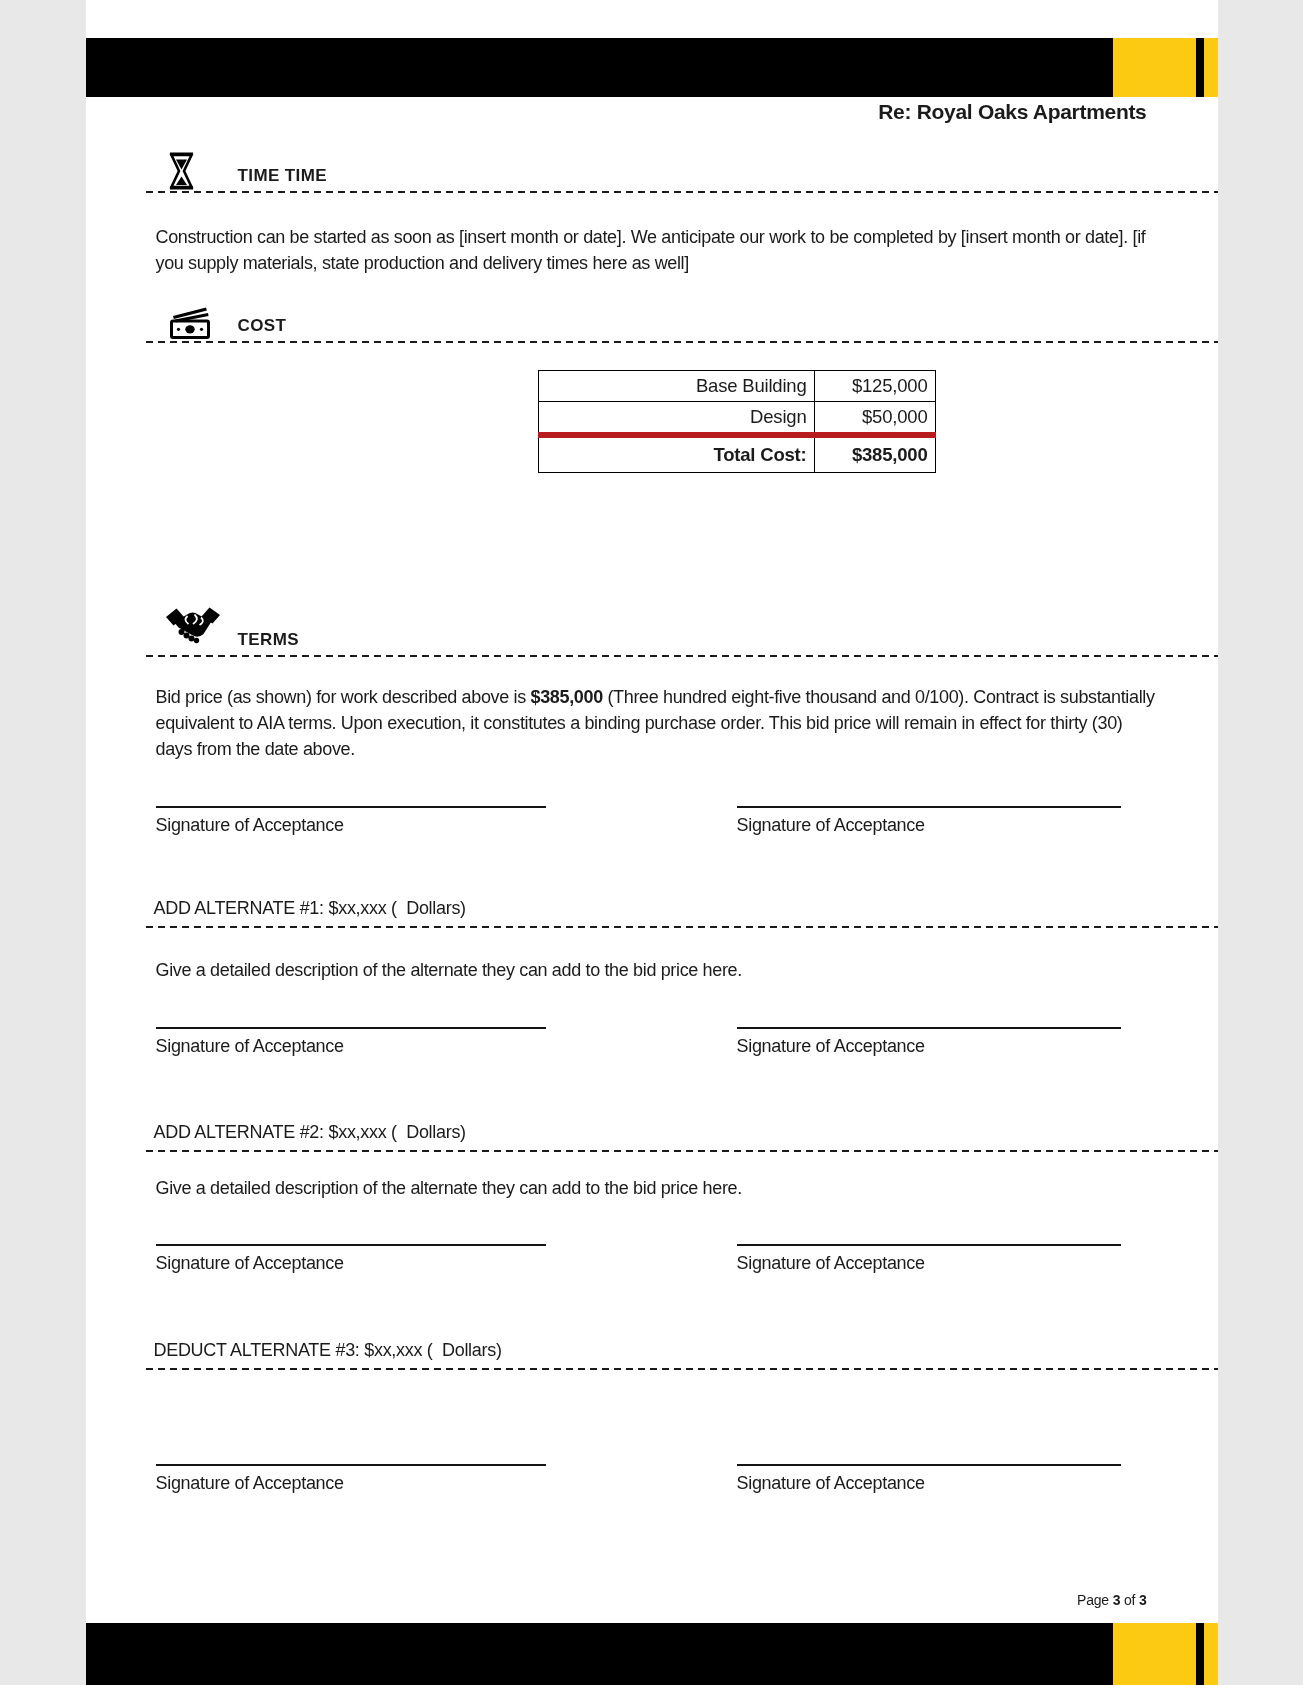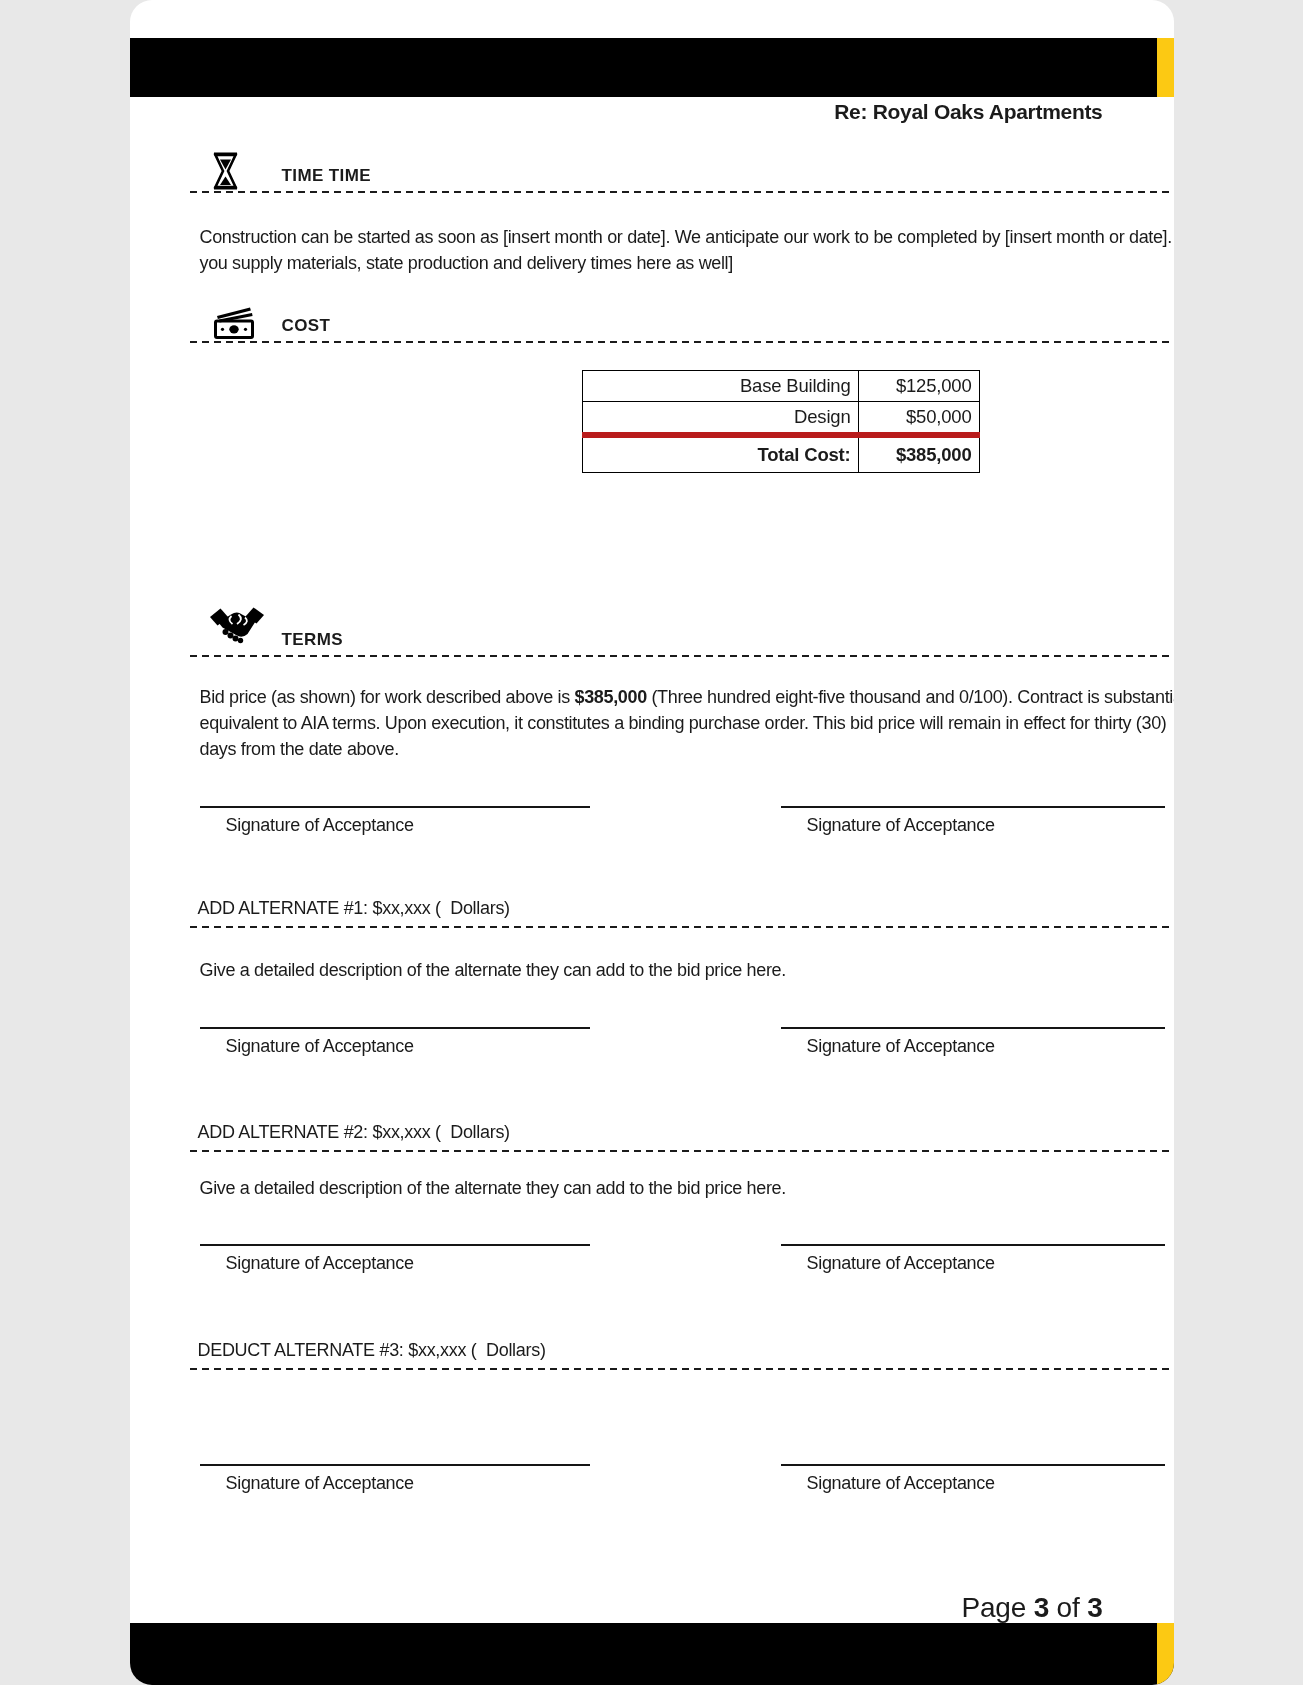--- a/index.html
+++ b/index.html
@@ -1,24 +1,23 @@
 <!DOCTYPE html>
 <html><head>
 <meta charset="utf-8">
 <style>
   html,body{margin:0;padding:0;background:#e8e8e8;}
   .page{
     position:relative;
-    width:1044px;height:1685px;
+    width:1132px;height:1685px;
     margin:0 auto;
     background:#ffffff;
     font-family:"Liberation Sans",sans-serif;
     color:#1b1b1b;
     overflow:hidden;
-    border-radius:22px;
   }
   
   .bar{position:absolute;left:0;width:100%;background:#000;}
   .bar-top{top:38px;height:59px;}
   .bar-bottom{bottom:0;height:62px;}
   .stripe{position:absolute;top:0;bottom:0;background:#FCC913;}
   .stripe.s1{left:1027px;width:83px;}
   .stripe.s2{left:1118px;width:39px;}
   .stripe.s3{left:1167px;width:18px;}
   .stripe.s4{left:1196px;width:11px;}
@@ -61,31 +60,31 @@
   .cost-table tr.total td{
     border-top:6px solid #b91c1c;
     font-weight:bold;
     padding-top:5px;padding-bottom:6px;
   }
   
   .sig-row{position:absolute;left:70px;width:1163px;height:48px;}
   .sig{position:absolute;top:0;left:0;width:390px;}
   .sig.right{left:581px;width:384px;}
   .sig-line{height:0;border-top:2px solid #151515;}
-  .sig-label{margin-top:7px;font-size:18px;letter-spacing:-0.3px;margin-left:26px;}
+  .sig-label{margin-top:7px;font-size:18px;letter-spacing:-0.3px;}
   
   .alt-head{
     position:absolute;left:60px;width:1183px;height:30px;
     font-size:18px;letter-spacing:-0.3px;
   }
   .alt-head .txt{position:absolute;left:8px;top:0;}
   .alt-head b{font-weight:normal;}
   .alt-head .suffix{white-space:pre;text-align:center;}
   
-  .page-num{position:absolute;top:1592px;right:71px;font-size:28px;letter-spacing:-0.2px;}
+  .page-num{position:absolute;top:1592px;right:71px;font-size:14px;letter-spacing:-0.2px;}
   .page-num span,.page-num b{white-space:pre;}
   .page-num b{font-weight:bold;}
 </style>
 </head>
 <body>
 
 <div class="page">
 
   <div class="bar bar-top">
     <span class="stripe s1"></span>

